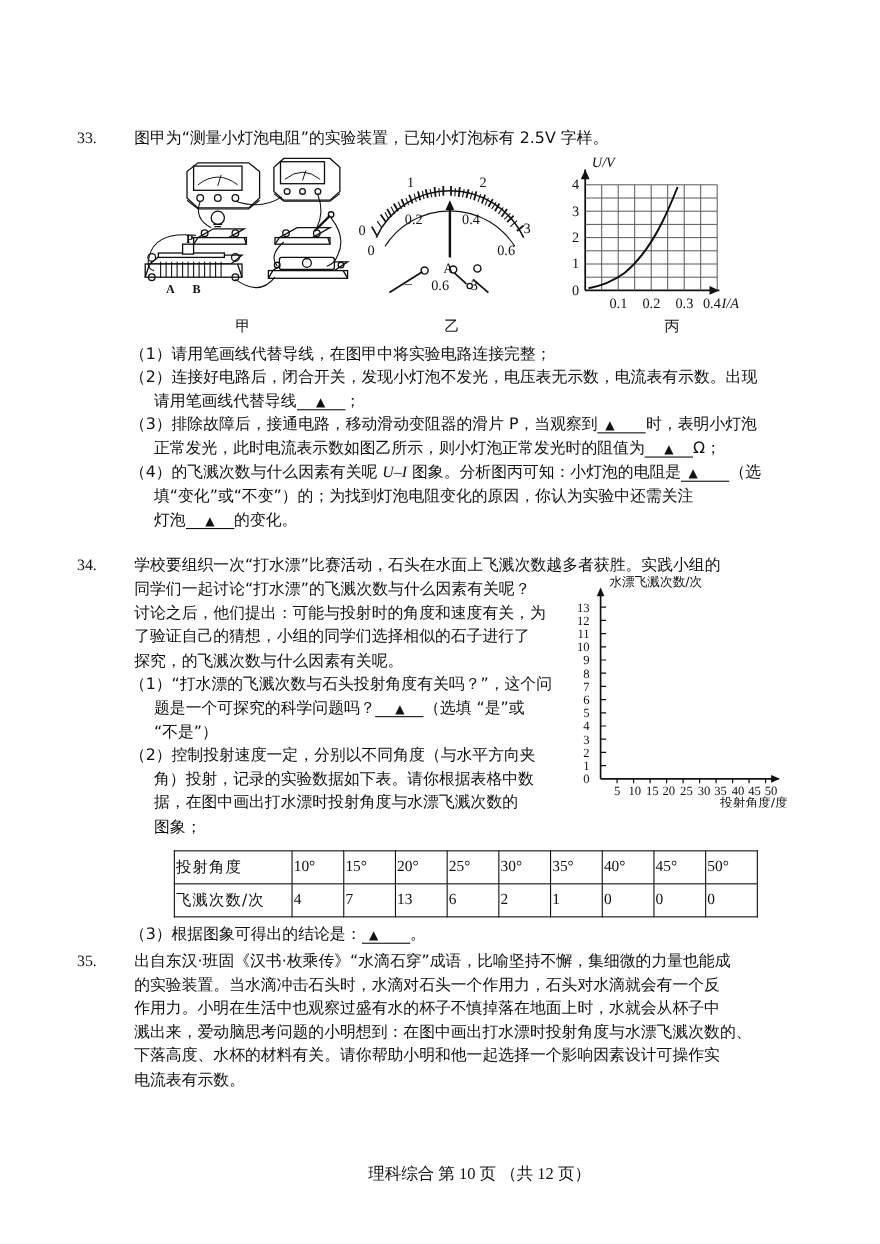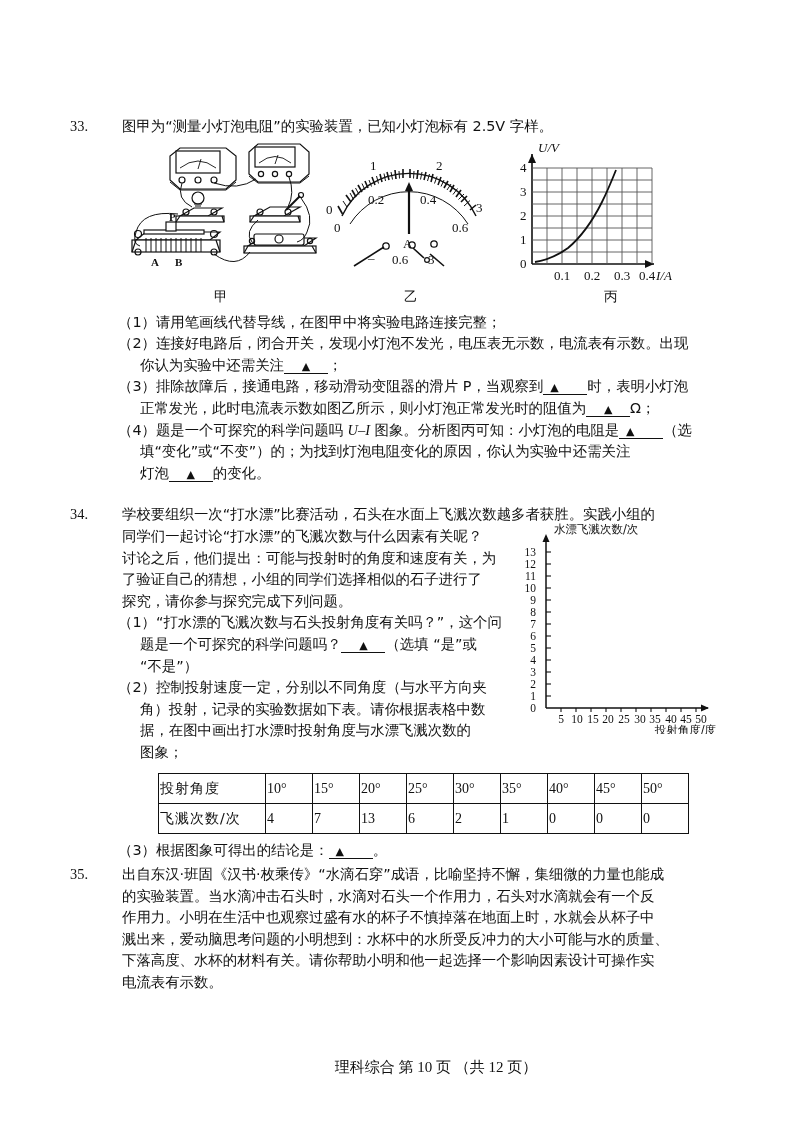--- a/index.html
+++ b/index.html
@@ -362,37 +362,37 @@
 
       <div class="cap-row">
         <span style="left:118px; top:-4px;">甲</span>
         <span style="left:308px; top:-4px;">乙</span>
         <span style="left:508px; top:-4px;">丙</span>
       </div>
 
       <div class="sub cn"><span>（1）</span><span>请用笔画线代替导线，在图甲中将实验电路连接完整；</span></div>
 
       <div class="sub cn"><span>（2）</span><span>连接好电路后，闭合开关，发现小灯泡不发光，电压表无示数，电流表有示数。出现</span></div>
-      <div class="sub2 cn"><span>你认为实验中还需关注</span><span class="blank tri">▲</span><span>；</span></div>
+      <div class="sub2 cn"><span>请用笔画线代替导线</span><span class="blank tri">▲</span><span>；</span></div>
 
       <div class="sub cn"><span>（3）</span><span>排除故障后，接通电路，移动滑动变阻器的滑片 P，当观察到</span><span class="blank tri">▲</span><span>时，表明小灯泡</span></div>
       <div class="sub2 cn"><span>正常发光，此时电流表示数如图乙所示，则小灯泡正常发光时的阻值为</span><span class="blank tri">▲</span><span>Ω；</span></div>
 
-      <div class="sub cn"><span>（4）</span><span>题是一个可探究的科学问题吗 </span><span style="font-family:'Liberation Serif',serif;font-style:italic;">U–I</span><span> 图象。分析图丙可知：小灯泡的电阻是</span><span class="blank tri">▲</span><span>（选</span></div>
+      <div class="sub cn"><span>（4）</span><span>的飞溅次数与什么因素有关呢 </span><span style="font-family:'Liberation Serif',serif;font-style:italic;">U–I</span><span> 图象。分析图丙可知：小灯泡的电阻是</span><span class="blank tri">▲</span><span>（选</span></div>
       <div class="sub2 cn"><span>填“变化”或“不变”）的；为找到灯泡电阻变化的原因，你认为实验中还需关注</span></div>
       <div class="sub2 cn"><span>灯泡</span><span class="blank tri">▲</span><span>的变化。</span></div>
     </div>
 
     <div class="qblock q34wrap" style="margin-top:20px;">
 
       <div class="hang cn"><span class="qnum">34.</span><span>学校要组织一次“打水漂”比赛活动，石头在水面上飞溅次数越多者获胜。实践小组的</span></div>
       <div class="sub2 cn" style="padding-left:26px;">同学们一起讨论“打水漂”的飞溅次数与什么因素有关呢？</div>
       <div class="sub2 cn" style="padding-left:26px;">讨论之后，他们提出：可能与投射时的角度和速度有关，为</div>
       <div class="sub2 cn" style="padding-left:26px;">了验证自己的猜想，小组的同学们选择相似的石子进行了</div>
-      <div class="sub2 cn" style="padding-left:26px;">探究，请你参与探究完成下列问题。</div>
+      <div class="sub2 cn" style="padding-left:26px;">探究，的飞溅次数与什么因素有关呢。</div>
 
       <div class="q34-left">
         <div class="sub cn"><span>（1）</span><span>“打水漂的飞溅次数与石头投射角度有关吗？”，这个问</span></div>
         <div class="sub2 cn"><span>题是一个可探究的科学问题吗？</span><span class="blank tri">▲</span><span>（选填 “是”或</span></div>
         <div class="sub2 cn">“不是”）</div>
 
         <div class="sub cn"><span>（2）</span><span>控制投射速度一定，分别以不同角度（与水平方向夹</span></div>
         <div class="sub2 cn">角）投射，记录的实验数据如下表。请你根据表格中数</div>
         <div class="sub2 cn">据，在图中画出打水漂时投射角度与水漂飞溅次数的</div>
         <div class="sub2 cn">图象；</div>
@@ -492,21 +492,21 @@
       </tbody>
         </table>
 
       <div class="sub cn"><span>（3）</span><span>根据图象可得出的结论是：</span><span class="blank tri">▲</span><span>。</span></div>
     </div>
 
     <div class="qblock" style="margin-top:2px;">
       <div class="hang cn"><span class="qnum">35.</span><span>出自东汉·班固《汉书·枚乘传》“水滴石穿”成语，比喻坚持不懈，集细微的力量也能成</span></div>
       <div class="sub2 cn" style="padding-left:26px;">的实验装置。当水滴冲击石头时，水滴对石头一个作用力，石头对水滴就会有一个反</div>
       <div class="sub2 cn" style="padding-left:26px;">作用力。小明在生活中也观察过盛有水的杯子不慎掉落在地面上时，水就会从杯子中</div>
-      <div class="sub2 cn" style="padding-left:26px;">溅出来，爱动脑思考问题的小明想到：水杯中的水所受反冲力的大小可能与水的质量、</div>
+      <div class="sub2 cn" style="padding-left:26px;">溅出来，爱动脑思考问题的小明想到：在图中画出打水漂时投射角度与水漂飞溅次数的、</div>
       <div class="sub2 cn" style="padding-left:26px;">下落高度、水杯的材料有关。请你帮助小明和他一起选择一个影响因素设计可操作实</div>
       <div class="sub2 cn" style="padding-left:26px;">电流表有示数。</div>
     </div>
 
   </div>
 
   <div class="footer cn">理科综合  第 10 页 （共 12 页）</div>
 </div>
 
 </body></html>

